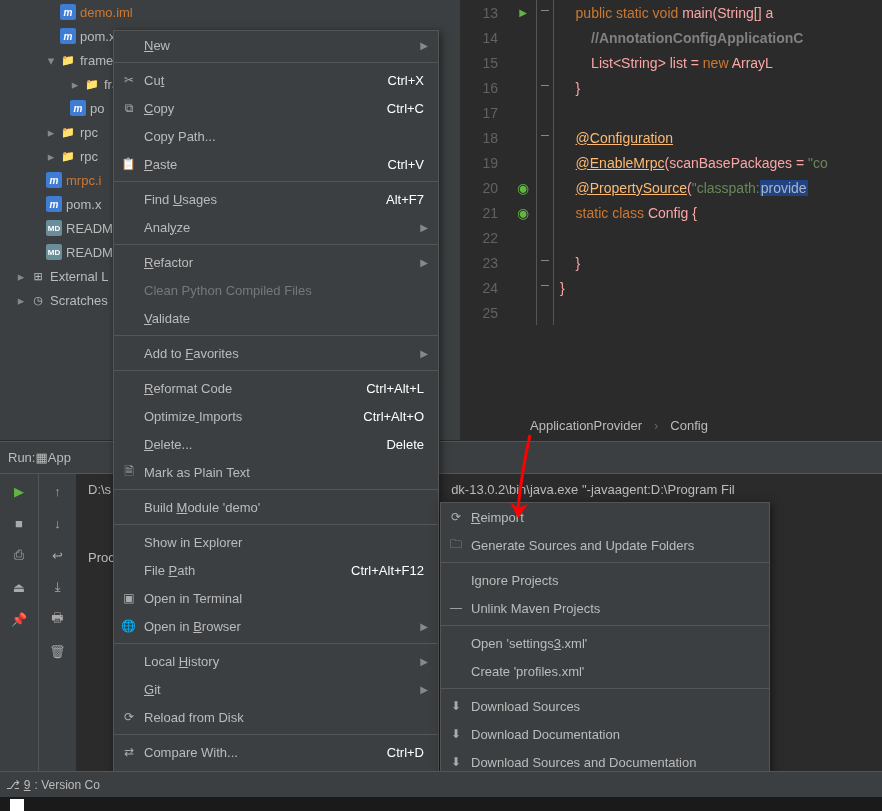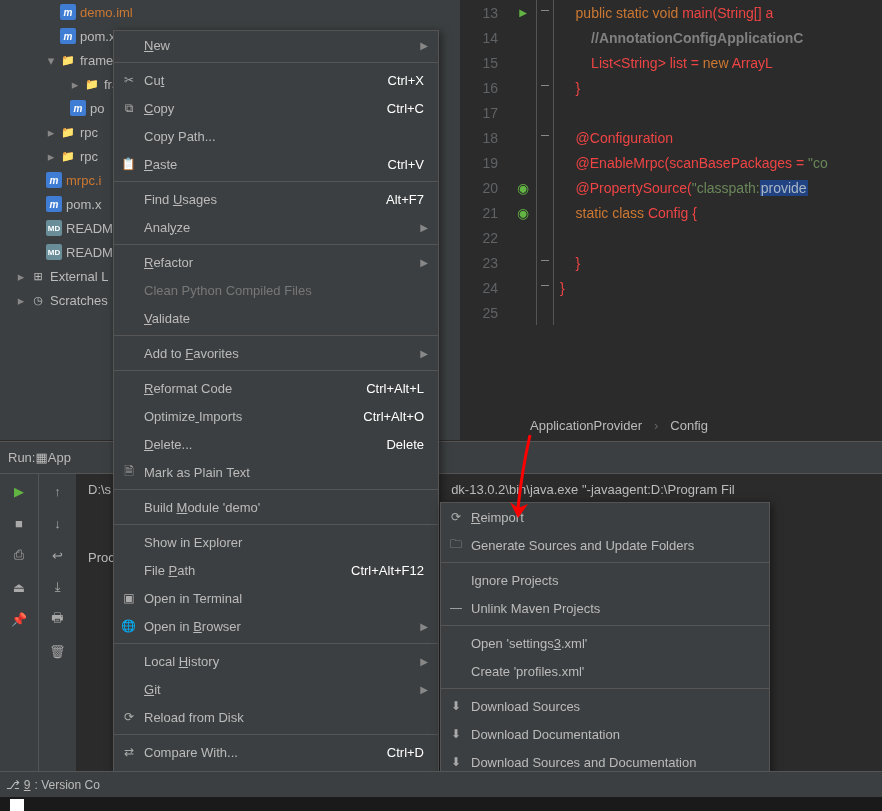--- a/index.html
+++ b/index.html
@@ -17,22 +17,22 @@
 
 .editor { position: absolute; left: 460px; top: 0; right: 0; height: 410px; background: #2b2b2b; font-family: "JetBrains Mono", Consolas, monospace; font-size: 14px; }
 .code-line { display: flex; align-items: center; height: 25px; }
 .gutter-num { width: 50px; text-align: right; padding-right: 12px; color: #606366; }
 .gutter-mark { width: 26px; display: flex; align-items: center; justify-content: center; }
 .fold-stripe { width: 18px; height: 25px; border-left: 1px solid #555; border-right: 1px solid #555; position: relative; }
 .fold-minus::after { content: ""; position: absolute; left: 4px; top: 10px; width: 8px; height: 1px; background: #888; }
 .code-text { padding-left: 6px; white-space: pre; }
 .kw { color: #cc7832; }
 .str { color: #6a8759; }
-.ann { color: #ef4444; }
-.ident { color: #ef4444; }
+.ann { color: #fdba74; text-decoration: underline; }
+.ident { color: #fca5a5; }
 .cmt { color: #808080; font-weight: bold; }
 .highlight-bg { background: #214283; color: #a9b7c6; padding: 0 1px; }
 .green-tri { color: #62b543; font-size: 10px; }
 
 
 .breadcrumbs { position: absolute; left: 530px; top: 418px; display: flex; align-items: center; gap: 12px; color: #bbbbbb; font-size: 13px; }
 .crumb-sep { color: #666; }
 
 
 .run-panel { position: absolute; left: 0; top: 441px; right: 0; bottom: 40px; background: #2b2b2b; border-top: 1px solid #555; }

